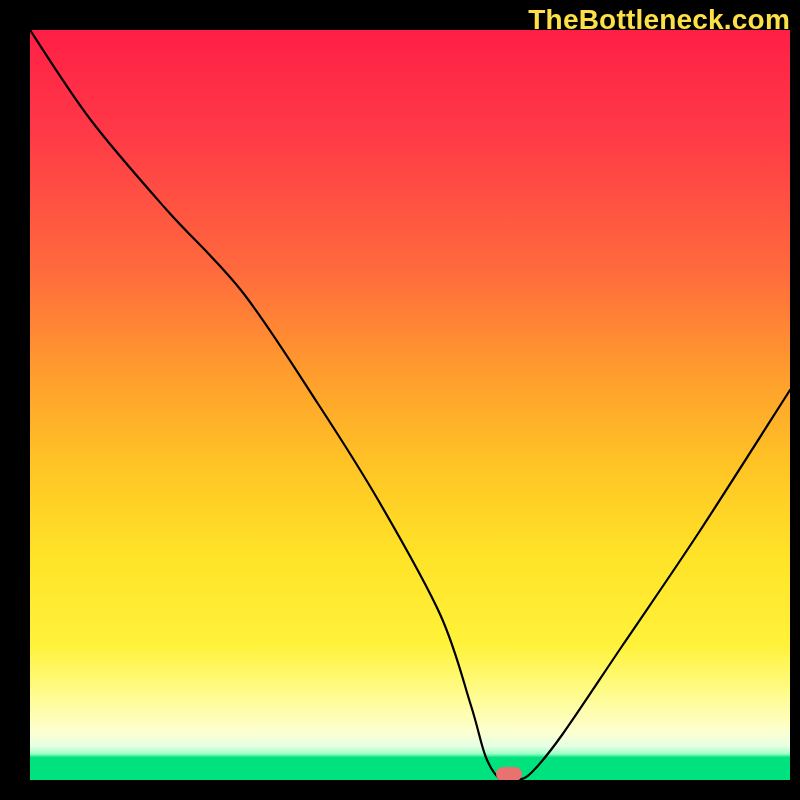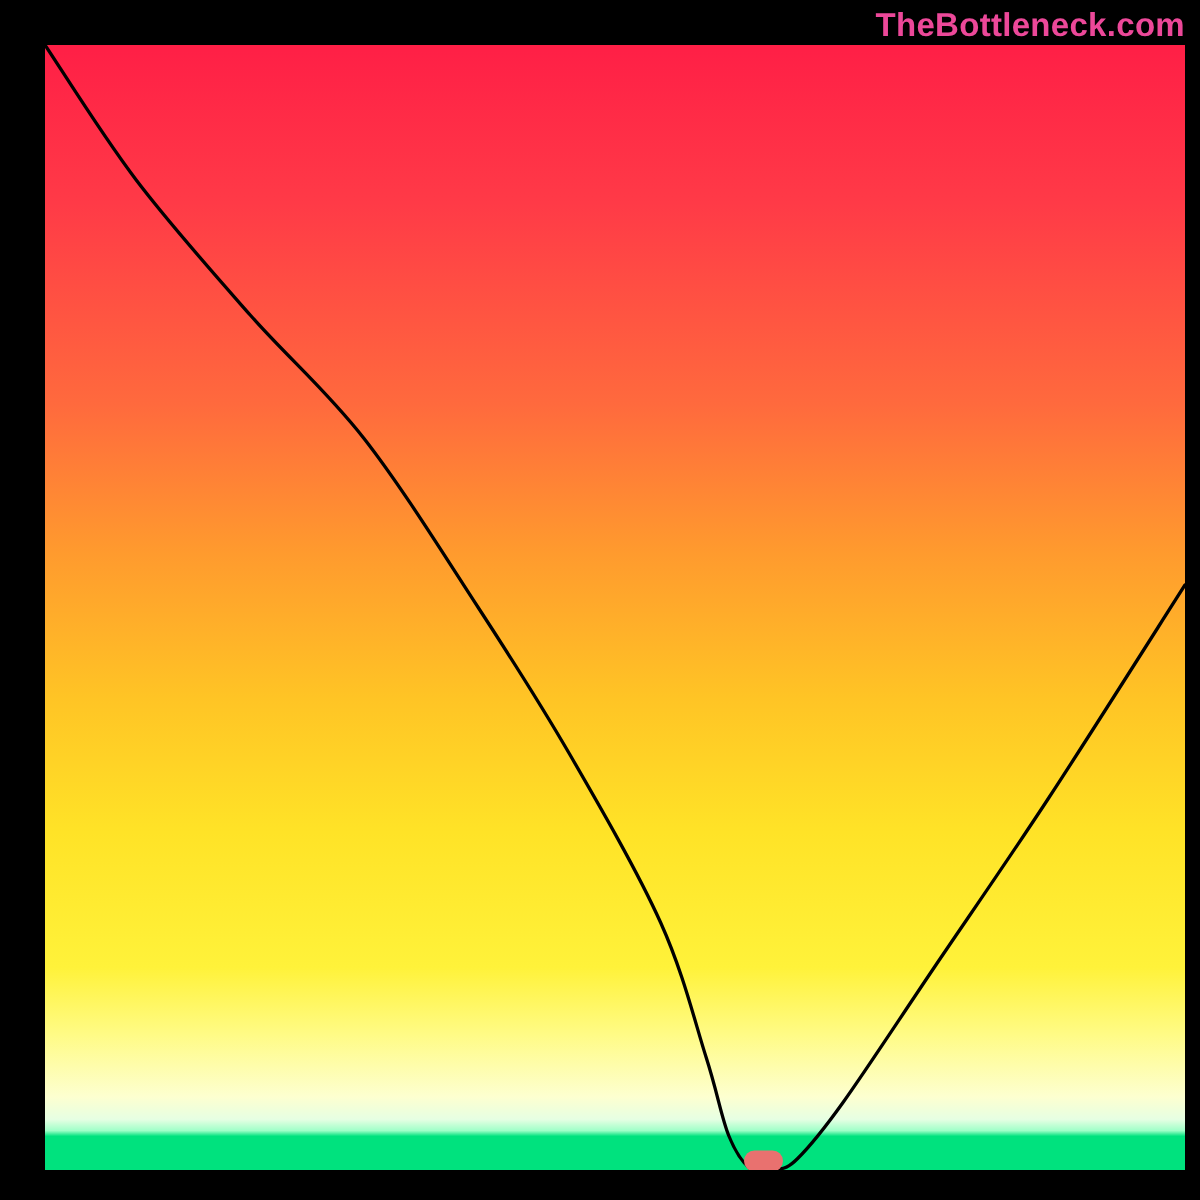--- a/index.html
+++ b/index.html
@@ -8,23 +8,23 @@
     position: relative;
     width: 800px;
     height: 800px;
     background: #000;
   }
   .watermark {
     position: absolute;
     top: 4px;
     right: 10px;
     font-family: Arial, Helvetica, sans-serif;
-    font-size: 22px;
+    font-size: 28px;
     font-weight: 600;
-    color: #ec4899;
+    color: #fde047;
     letter-spacing: 0.2px;
     z-index: 10;
   }
   .plot-area {
     position: absolute;
     left: 30px;
     top: 30px;
     width: 760px;
     height: 750px;
     overflow: hidden;

